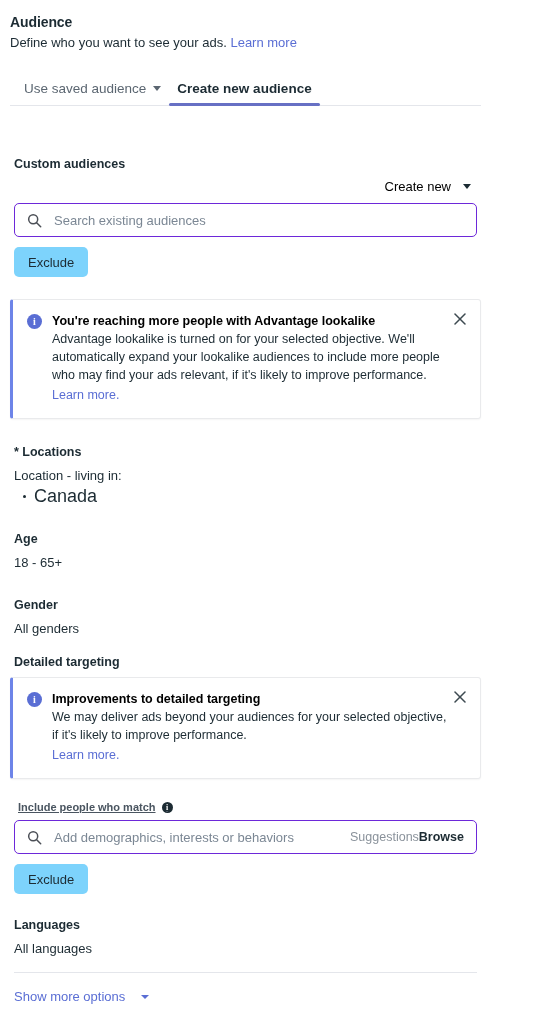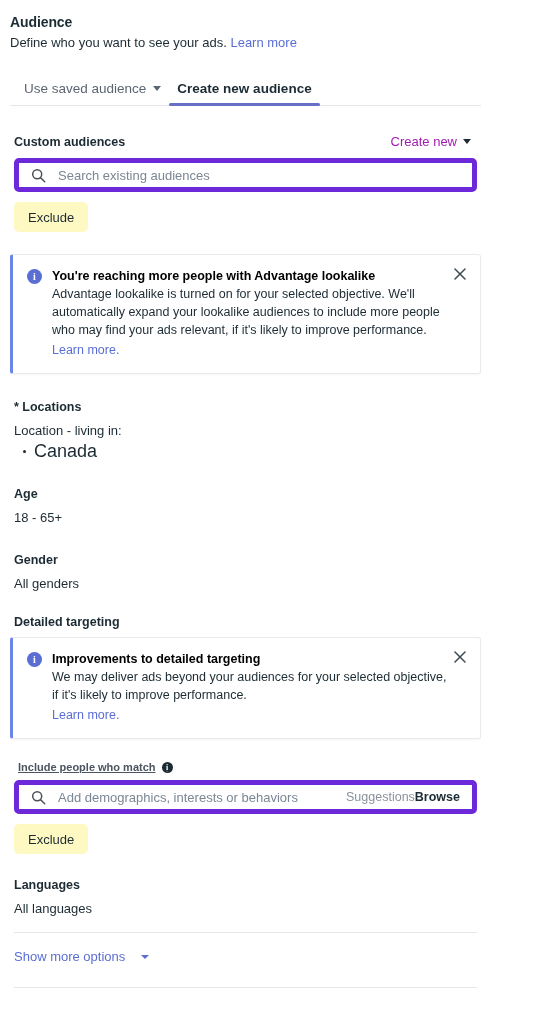--- a/index.html
+++ b/index.html
@@ -91,32 +91,33 @@
     margin-bottom: 9px;
   }
   .sec-title {
     font-size: 12.5px;
     font-weight: bold;
     color: #1c2b33;
   }
   .create-new {
     display: flex;
     align-items: center;
-    gap: 6px;
-    font-size: 13px;
-    color: #a21caf;
+    gap: 12px;
+    font-size: 13px;
+    color: #000000;
     cursor: pointer;
     padding-right: 6px;
+    margin-top: 45px;
   }
   .create-new .caret { border-top-color: #1c2b33; }
 
   
   .search-box {
     height: 34px;
-    border: 5px solid #6d28d9;
+    border: 1px solid #6d28d9;
     border-radius: 5px;
     display: flex;
     align-items: center;
     padding: 0 12px;
     background: #fff;
     gap: 12px;
   }
   .search-box .placeholder {
     font-size: 13px;
     color: #7b8794;
@@ -142,21 +143,21 @@
   .browse-txt { color: #1c2b33; font-weight: bold; cursor: pointer; }
 
   
   .btn-grey {
     margin-top: 10px;
     display: inline-flex;
     align-items: center;
     justify-content: center;
     height: 30px;
     padding: 0 14px;
-    background: #fef9c3;
+    background: #7dd3fc;
     border: none;
     border-radius: 5px;
     font-family: inherit;
     font-size: 13px;
     color: #1c2b33;
     cursor: pointer;
   }
 
   
   .banner {
@@ -370,21 +371,21 @@
     <div class="block-value">18 - 65+</div>
   </div>
 
   
   <div class="block">
     <div class="block-label">Gender</div>
     <div class="block-value">All genders</div>
   </div>
 
   
-  <div class="block" style="margin-top:22px">
+  <div class="block" style="margin-top:17px">
     <div class="block-label">Detailed targeting</div>
   </div>
 
   
   <div class="banner" style="margin-top:8px">
     <div class="banner-head">
       <div class="info-dot">i</div>
       <div class="banner-title">Improvements to detailed targeting</div>
     </div>
     <div class="banner-body">

